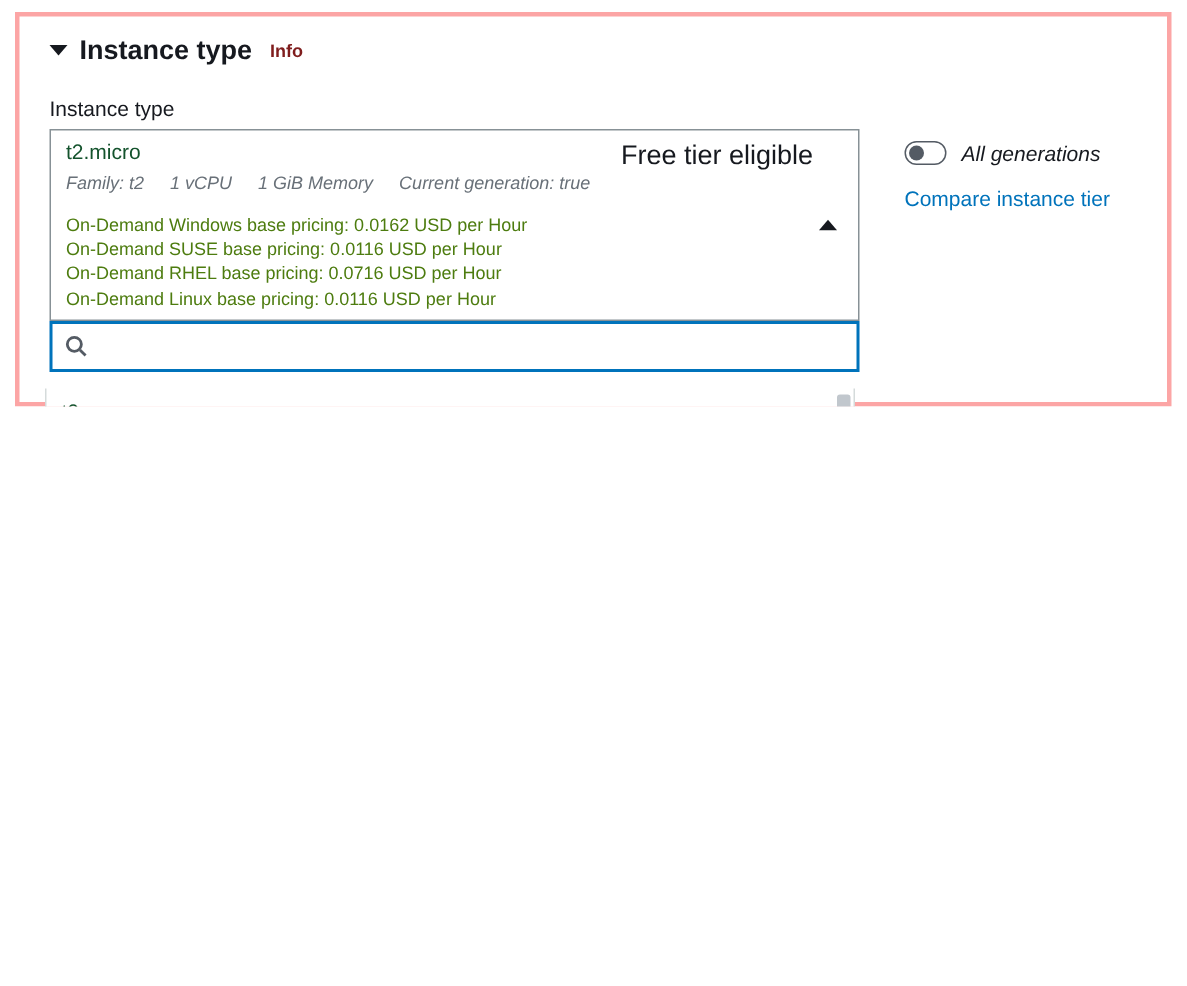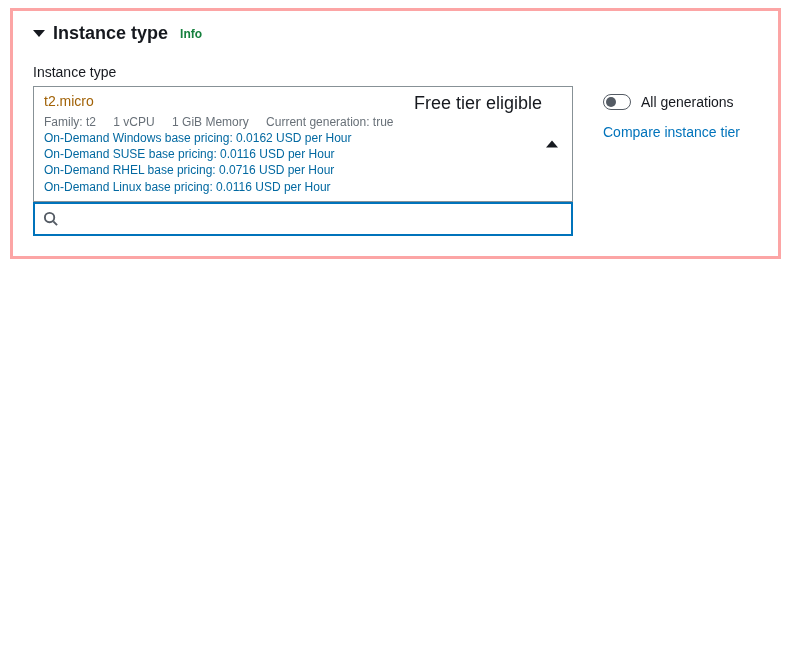--- a/index.html
+++ b/index.html
@@ -28,21 +28,21 @@
     border-left: 6px solid transparent;
     border-right: 6px solid transparent;
     border-top: 7px solid #16191f;
     cursor: pointer;
   }
   .panel-title {
     font-size: 18px;
     font-weight: 700;
   }
   .info-link {
-    color: #15803d;
+    color: #7f1d1d;
     font-size: 12px;
     font-weight: 700;
     cursor: pointer;
     margin-left: 4px;
   }
   .body-row {
     display: flex;
     gap: 30px;
     align-items: flex-start;
   }
@@ -54,25 +54,25 @@
     padding: 6px 30px 6px 10px;
     position: relative;
     background: #fff;
     cursor: pointer;
   }
   .selected-box .t-row {
     display: flex;
     justify-content: space-between;
     align-items: flex-start;
   }
-  .inst-name { font-size: 14px; color: #a16207; }
+  .inst-name { font-size: 14px; color: #14532d; }
   .free-tier { font-size: 18px; color: #16191f; }
   .specs { font-size: 12px; color: #687078; margin-top: 1px; }
-  .specs .seg { display: inline-block; margin-right: 14px; }
-  .pricing { font-size: 12px; color: #0369a1; line-height: 1.35; margin-top: 1px; }
+  .specs .seg { display: inline-block; margin-right: 14px; font-style: italic; }
+  .pricing { font-size: 12px; color: #4d7c0f; line-height: 1.35; margin-top: 13px; }
   .sel-caret {
     position: absolute;
     right: 14px;
     top: 50%;
     transform: translateY(-50%);
     width: 0; height: 0;
     border-left: 6px solid transparent;
     border-right: 6px solid transparent;
     border-bottom: 7px solid #16191f;
   }
@@ -87,21 +87,21 @@
   }
   .search-icon svg { width: 15px; height: 15px; display: block; }
   .search-input {
     flex: 1;
     border: none;
     outline: none;
     font-size: 14px;
     font-family: inherit;
     height: 22px;
   }
-  .toggle-row { display: flex; align-items: center; gap: 10px; }
+  .toggle-row { display: flex; align-items: center; gap: 10px; font-style: italic; }
   .toggle {
     width: 28px; height: 16px; border-radius: 8px;
     background: #fff; border: 1px solid #545b64;
     position: relative; cursor: pointer;
   }
   .toggle::after {
     content: "";
     position: absolute;
     width: 10px; height: 10px; border-radius: 50%;
     background: #545b64;

